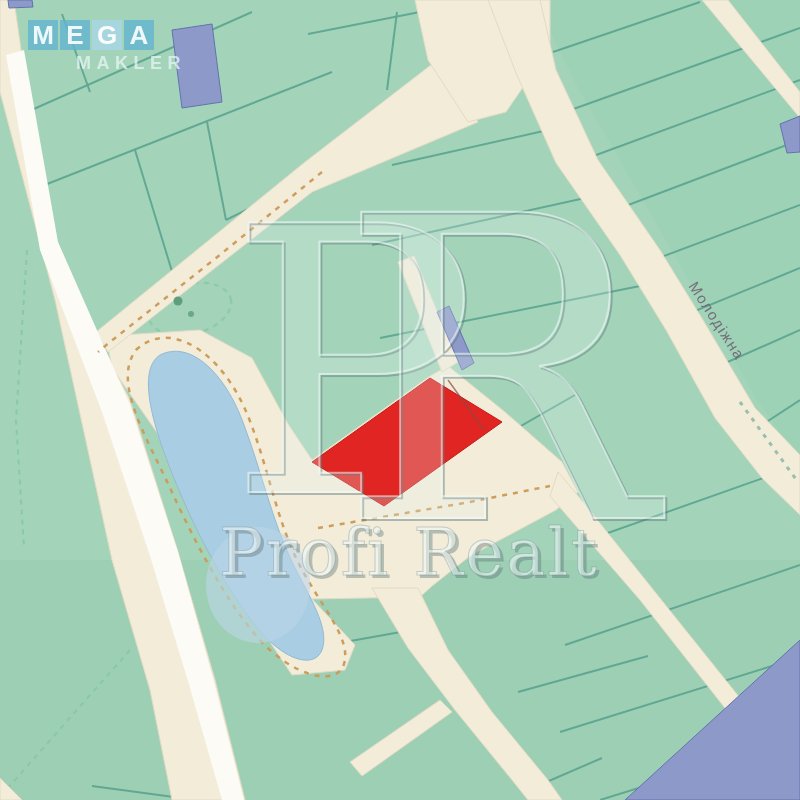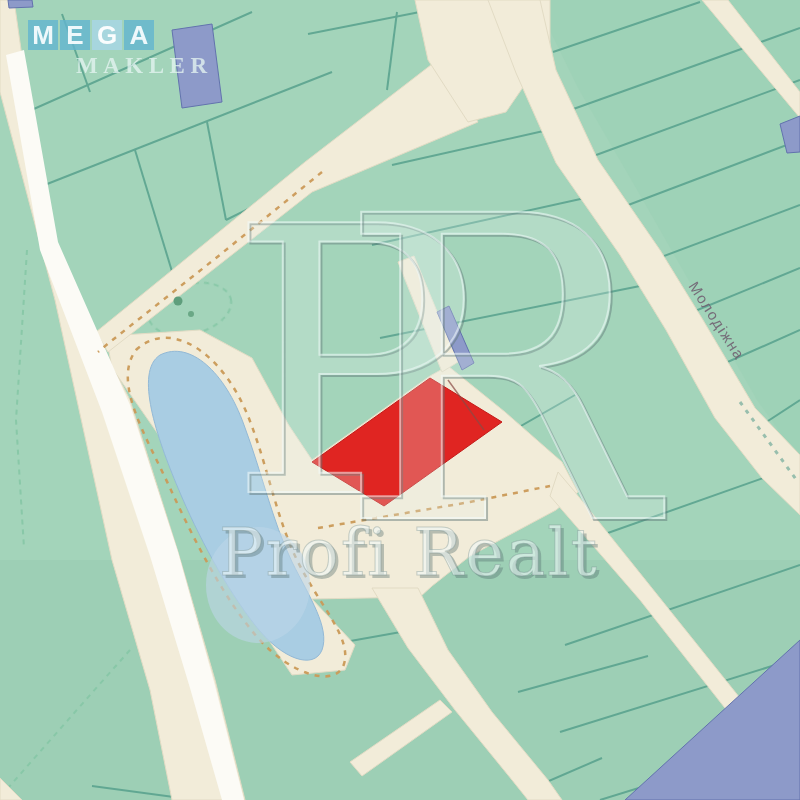--- a/index.html
+++ b/index.html
@@ -13,22 +13,22 @@
   .logo{position:absolute;left:28px;top:20px;width:180px;user-select:none;}
   .logo-row{display:flex;gap:2px;}
   .logo-sq{
     width:30px;height:30px;display:flex;align-items:center;justify-content:center;
     background:rgba(98,180,207,0.80);
     font-family:"Liberation Sans",sans-serif;font-weight:bold;font-size:26px;
     color:rgba(245,252,253,0.95);line-height:1;
   }
   .logo-sq.lt{background:rgba(168,214,228,0.85);color:rgba(255,255,255,0.95);}
   .logo-sub{
-    margin-top:3px;font-family:Liberation Serif, serif;font-weight:bold;
-    font-size:23px;letter-spacing:5.5px;color:rgba(228,244,241,0.78);padding-left:48px;
+    margin-top:3px;font-family:Liberation Sans, sans-serif;font-weight:bold;
+    font-size:18px;letter-spacing:5.5px;color:rgba(228,244,241,0.78);padding-left:48px;
   }
   .wm-serif{font-family:"DejaVu Serif","Liberation Serif",serif;}
 </style>
 </head>
 <body>
 
 <div class="stage">
   <svg width="800" height="800" viewBox="0 0 800 800">
 
     <rect x="0" y="0" width="800" height="800" fill="#a3d4ba"></rect>

